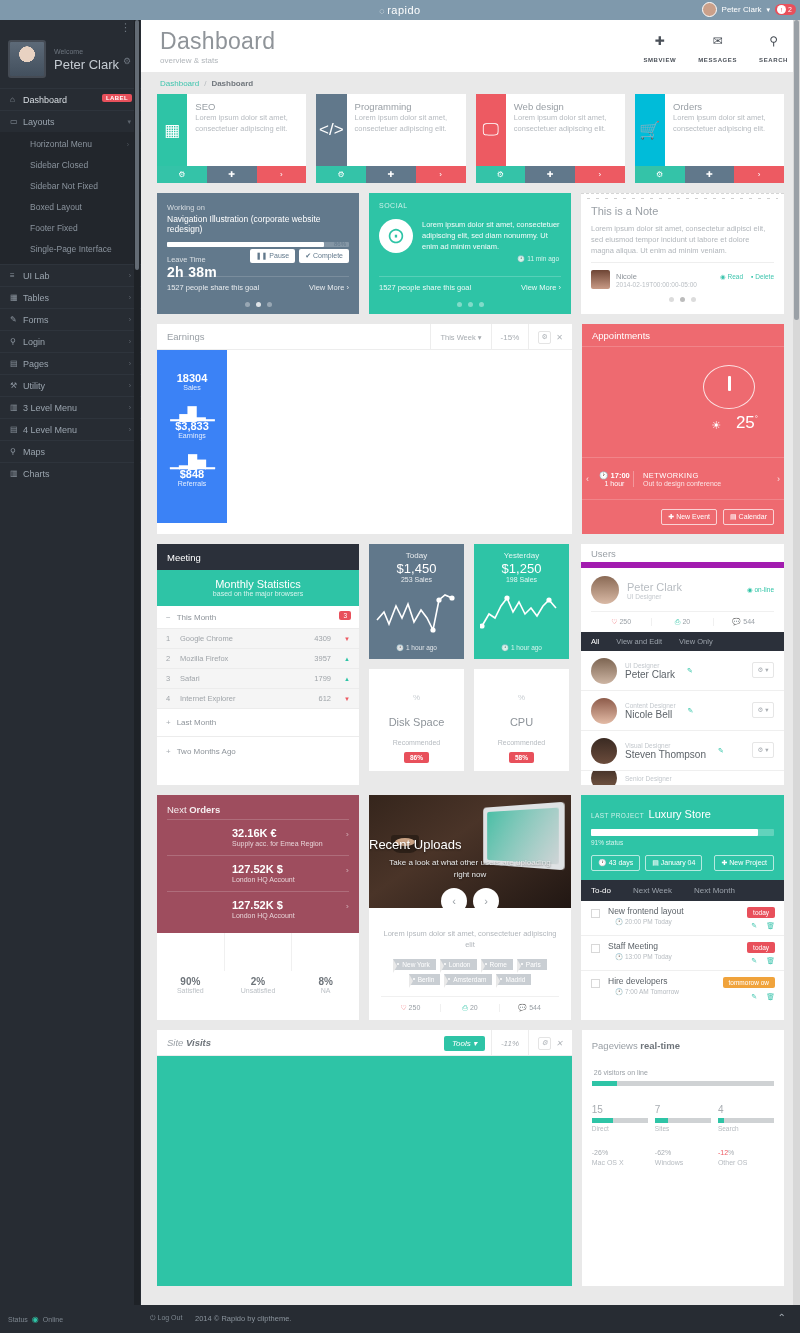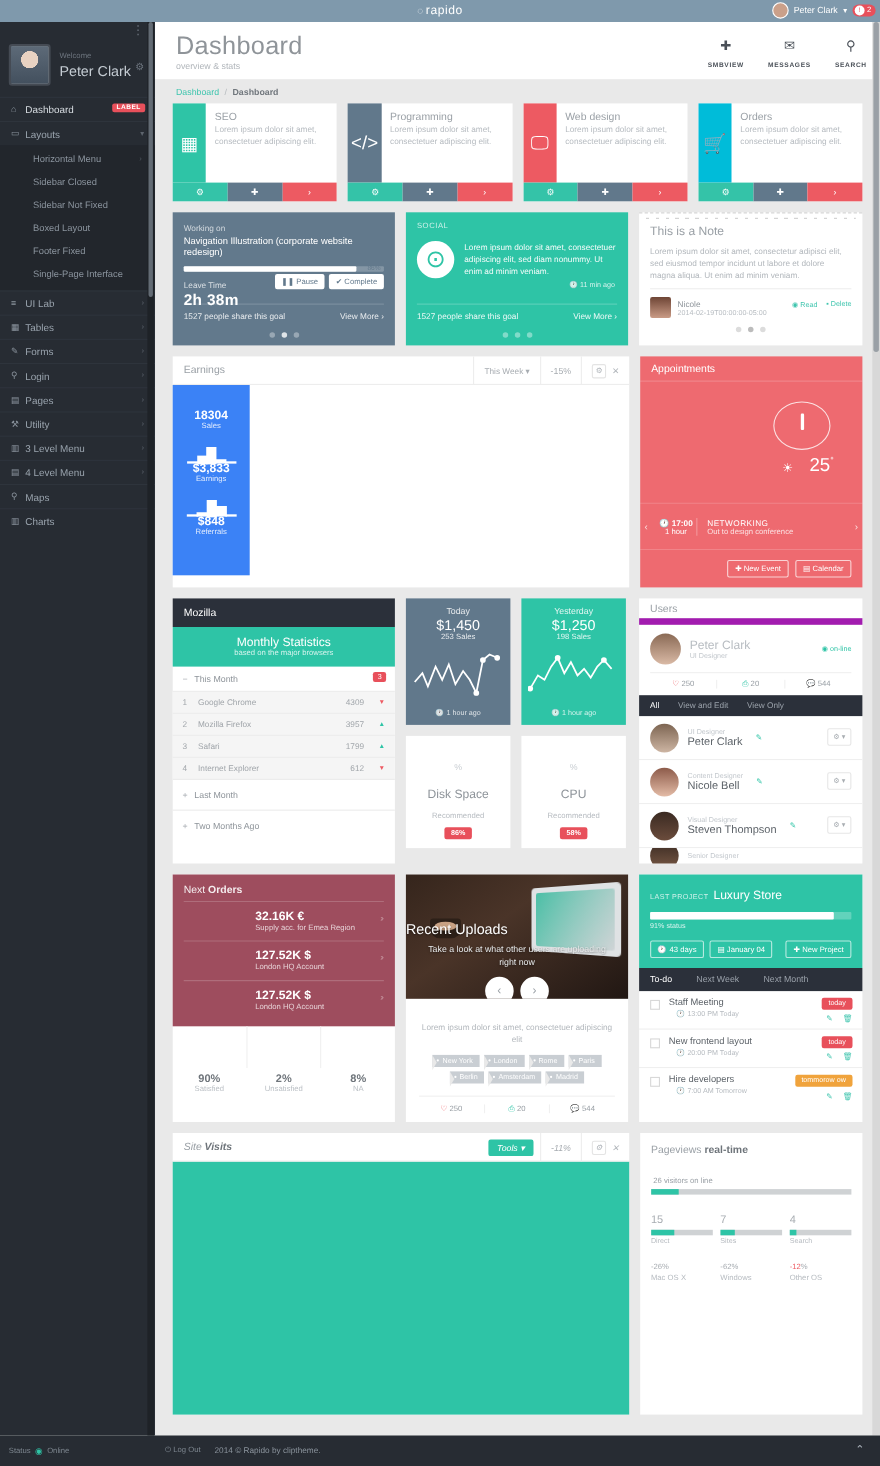--- a/index.html
+++ b/index.html
@@ -671,21 +671,21 @@
           </div>
           <div class="ap-foot">
             <div class="ap-btn">✚ <span>New Event</span></div>
             <div class="ap-btn">▤ <span>Calendar</span></div>
           </div>
         </div>
       </div>
 
       <div class="row">
         <div class="browser">
-          <div class="br-head">Mozilla</div>
+          <div class="br-head">Meeting</div>
           <div class="br-stat">
             <div class="t">Monthly Statistics</div>
             <div class="s">based on the major browsers</div>
           </div>
           <div class="acc-head">
             <span class="sign">−</span>
             <span>This Month</span>
             <span class="acc-badge">3</span>
           </div>
           <div class="br-row">
@@ -907,32 +907,32 @@
               <div class="pr-new">✚ <span>New Project</span></div>
             </div>
           </div>
           <div class="pr-tabs">
             <div class="pr-tab on">To-do</div>
             <div class="pr-tab">Next Week</div>
             <div class="pr-tab">Next Month</div>
           </div>
           <div class="td-row">
             <div class="td-cb"></div>
-            <div class="td-t">Staff Meeting</div>
-            <div class="td-w">🕐 <span>13:00 PM Today</span></div>
+            <div class="td-t">New frontend layout</div>
+            <div class="td-w">🕐 <span>20:00 PM Today</span></div>
             <div class="td-badge bg-today">today</div>
             <div class="td-acts">
                 <span>✎</span>
                 <span>🗑</span>
               </div>
           </div>
           <div class="td-row">
             <div class="td-cb"></div>
-            <div class="td-t">New frontend layout</div>
-            <div class="td-w">🕐 <span>20:00 PM Today</span></div>
+            <div class="td-t">Staff Meeting</div>
+            <div class="td-w">🕐 <span>13:00 PM Today</span></div>
             <div class="td-badge bg-today">today</div>
             <div class="td-acts">
                 <span>✎</span>
                 <span>🗑</span>
               </div>
           </div>
           <div class="td-row" style="border:none">
             <div class="td-cb"></div>
             <div class="td-t">Hire developers</div>
             <div class="td-w">🕐 <span>7:00 AM Tomorrow</span></div>

